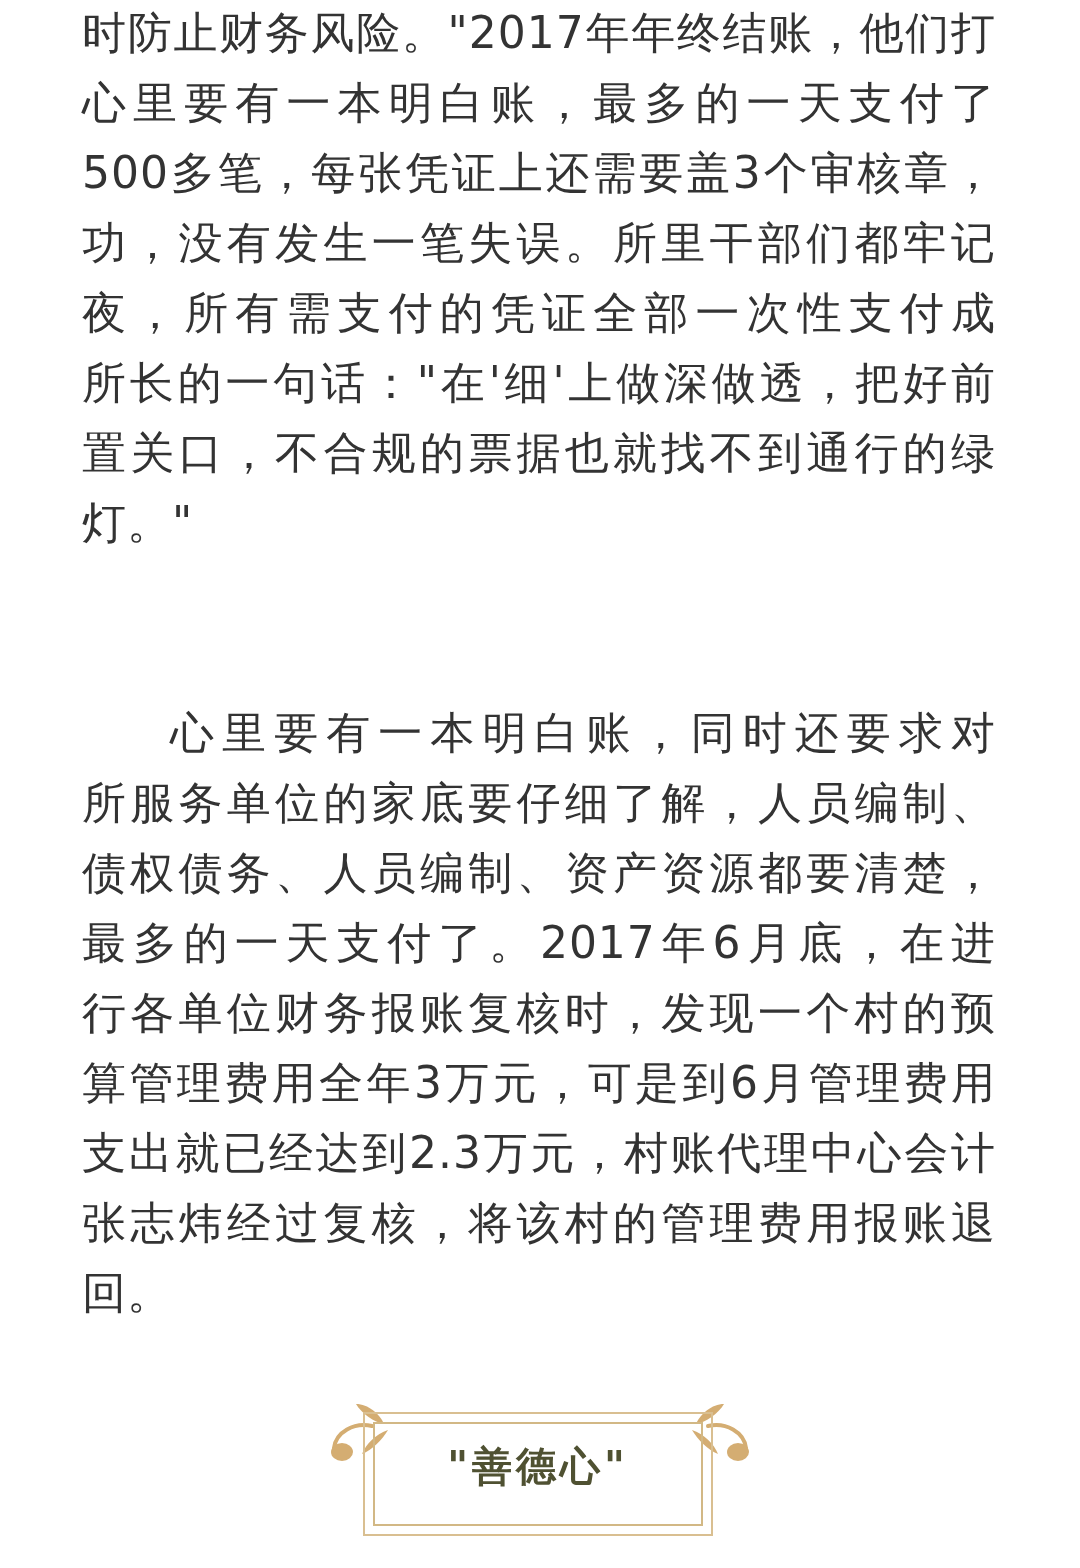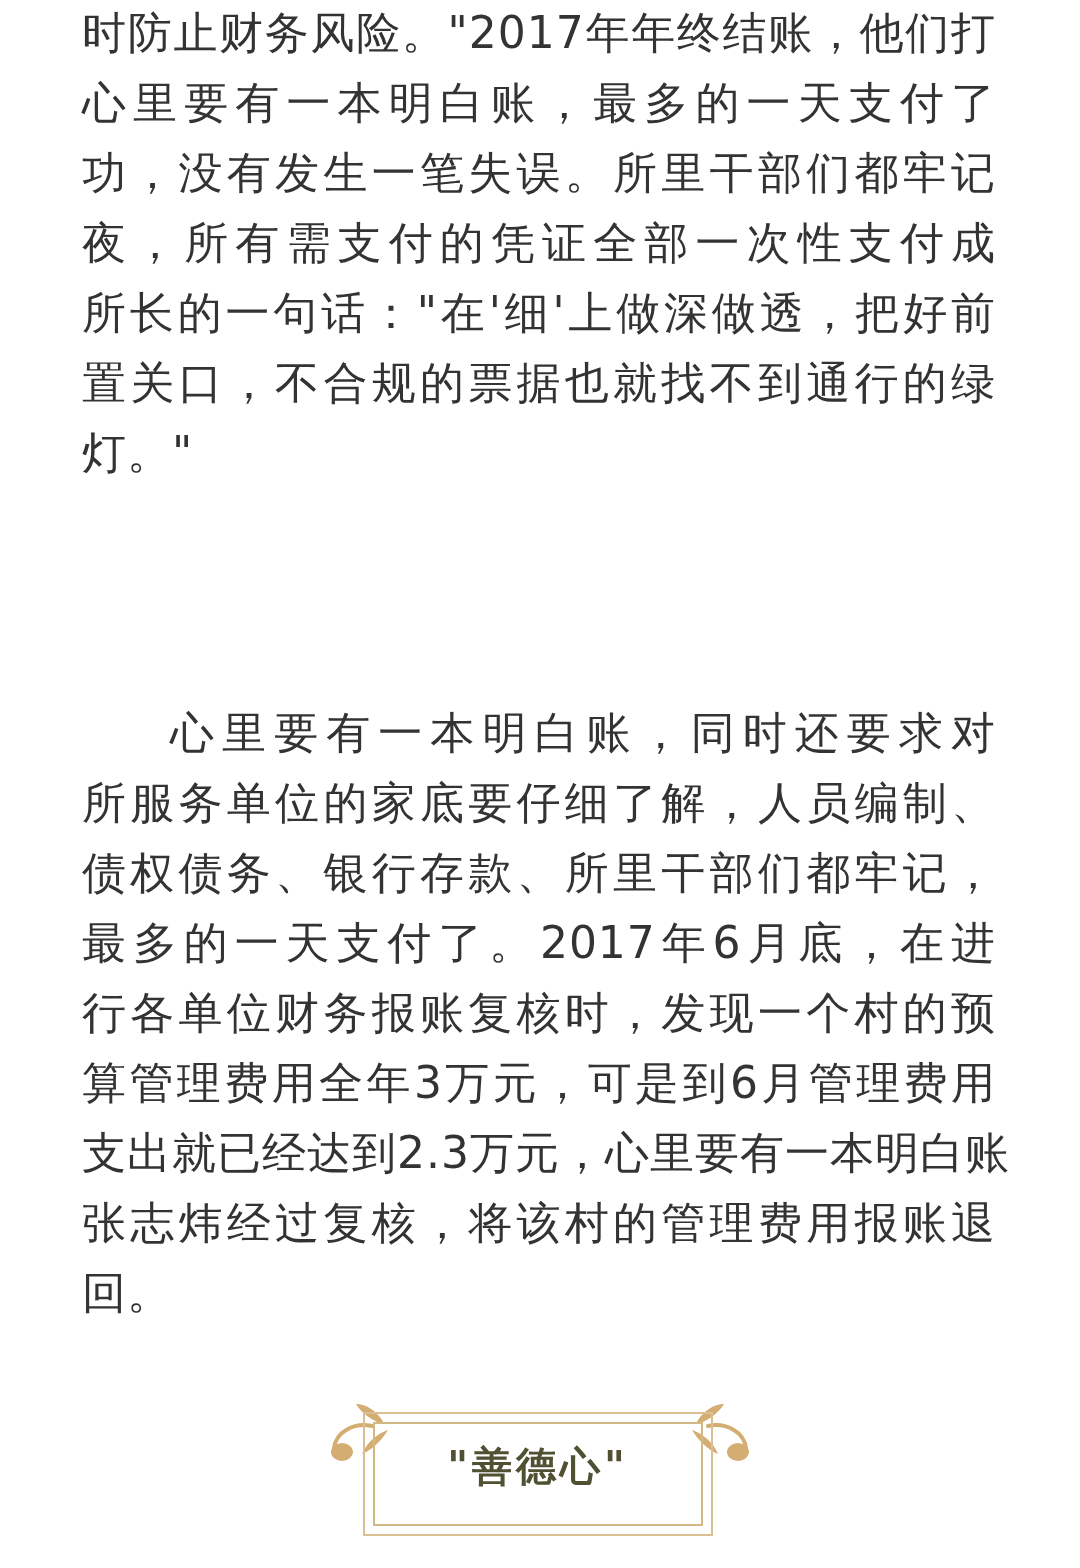--- a/index.html
+++ b/index.html
@@ -102,35 +102,36 @@
     .ornament.left { left: 0; }
     .ornament.right { left: 360px; transform: scaleX(-1); }
   </style>
 </head>
 <body>
 
 <div class="article">
   <div class="para para-1">
     <span class="line">时防止财务风险。"2017年年终结账，他们打</span>
     <span class="line">心里要有一本明白账，最多的一天支付了</span>
+    <span class="line">500多笔，每张凭证上还需要盖3个审核章，</span>
     <span class="line">功，没有发生一笔失误。所里干部们都牢记</span>
     <span class="line">夜，所有需支付的凭证全部一次性支付成</span>
     <span class="line">所长的一句话："在'细'上做深做透，把好前</span>
     <span class="line">置关口，不合规的票据也就找不到通行的绿</span>
     <span class="line last">灯。"</span>
   </div>
 
   <div class="para para-2">
     <span class="line indent">心里要有一本明白账，同时还要求对</span>
     <span class="line">所服务单位的家底要仔细了解，人员编制、</span>
-    <span class="line">债权债务、银行存款、所里干部们都牢记，</span>
+    <span class="line">债权债务、人员编制、资产资源都要清楚，</span>
     <span class="line">最多的一天支付了。2017年6月底，在进</span>
     <span class="line">行各单位财务报账复核时，发现一个村的预</span>
     <span class="line">算管理费用全年3万元，可是到6月管理费用</span>
-    <span class="line">支出就已经达到2.3万元，心里要有一本明白账</span>
+    <span class="line">支出就已经达到2.3万元，村账代理中心会计</span>
     <span class="line">张志炜经过复核，将该村的管理费用报账退</span>
     <span class="line last">回。</span>
   </div>
 </div>
 
 <div class="title-frame">
   <svg class="ornament left" viewBox="0 0 80 70">
     <path d="M52 34 C34 30, 16 40, 14 56" stroke="#d4ad72" stroke-width="4" fill="none" stroke-linecap="round"></path>
     <ellipse cx="22" cy="60" rx="11" ry="9" fill="#d4ad72"></ellipse>
     <path d="M36 12 C48 12, 60 22, 64 32 C54 30, 42 22, 36 12 Z" fill="#d4ad72"></path>

